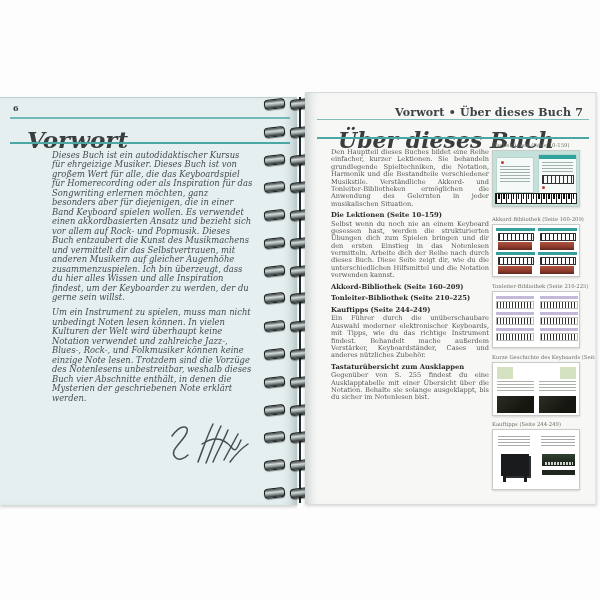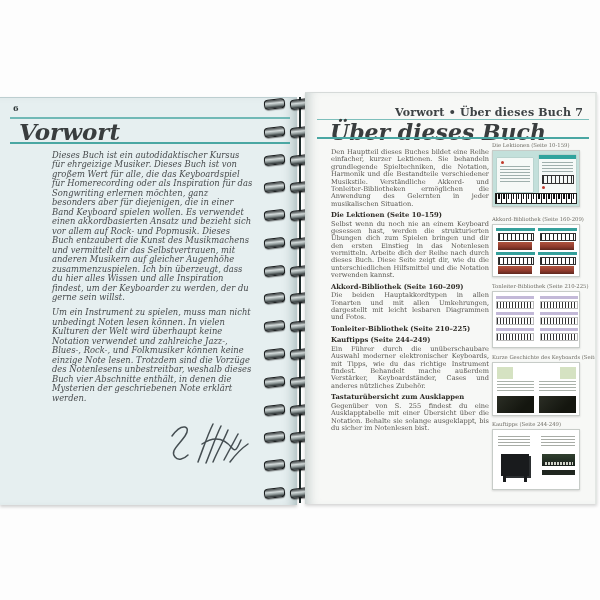--- a/index.html
+++ b/index.html
@@ -7,21 +7,21 @@
          font-family:"DejaVu Serif", serif;}
   .page{position:absolute;overflow:hidden;}
   .page.left{left:0;top:97px;width:297px;height:407px;background:#e6eff0;
     border-top:1px solid rgba(110,145,148,.35);
     box-shadow:inset -11px 0 12px -8px rgba(45,80,82,.35), 0 2px 3px rgba(0,0,0,.18);}
   .page.right{left:305px;top:92px;width:290px;height:411px;background:#f7f8f6;
     border-top:1px solid rgba(140,150,150,.30);border-right:2px solid #e3e7e4;
     box-shadow:inset 11px 0 12px -8px rgba(45,80,82,.28), 0 2px 3px rgba(0,0,0,.16);}
   .rule{position:absolute;background:#4aa7a3;}
   .pnum{position:absolute;font-size:8px;font-weight:bold;color:#313a3b;}
-  h1.ptitle{position:absolute;margin:0;font-family:"DejaVu Serif",serif;font-style:italic;
+  h1.ptitle{position:absolute;margin:8px;font-family:"DejaVu Serif",serif;font-style:italic;
     font-weight:bold;color:#393d3e;line-height:1;}
   
   .lp-body{position:absolute;left:52px;top:53px;width:201px;font-style:italic;
     font-size:8.4px;line-height:1.13;color:#474a4c;}
   .lp-body p{margin:0 0 5.5px 0;}
   .signature{position:absolute;left:158px;top:320px;}
   
   .running-header{position:absolute;right:12px;top:13px;font-size:11px;font-weight:bold;
     color:#3d4244;letter-spacing:.2px;}
   .rp-main{position:absolute;left:26px;top:56px;width:158px;font-size:6.6px;
@@ -187,21 +187,20 @@
     <h1 class="ptitle" style="left:25px;top:28px;font-size:22px;">Über dieses Buch</h1>
     <div class="rule" style="left:12px;top:44px;width:272px;height:2px;"></div>
 
     <div class="rp-main">
       <p>Den Hauptteil dieses Buches bildet eine Reihe einfacher, kurzer Lektionen. Sie behandeln grundlegende Spieltechniken, die Notation, Harmonik und die Bestandteile verschiedener Musikstile. Verständliche Akkord- und Tonleiter-Bibliotheken ermöglichen die Anwendung des Gelernten in jeder musikalischen Situation.</p>
 
       <h4>Die Lektionen  (Seite 10–159)</h4>
       <p>Selbst wenn du noch nie an einem Keyboard gesessen hast, werden die strukturierten Übungen dich zum Spielen bringen und dir den ersten Einstieg in das Notenlesen vermitteln. Arbeite dich der Reihe nach durch dieses Buch. Diese Seite zeigt dir, wie du die unterschiedlichen Hilfsmittel und die Notation verwenden kannst.</p>
 
       <h4>Akkord-Bibliothek (Seite 160–209)</h4>
-      <p>Die beiden Hauptakkordtypen in allen Tonarten und mit allen Umkehrungen, dargestellt mit leicht lesbaren Diagrammen und Fotos.</p>
 
       <h4>Tonleiter-Bibliothek (Seite 210–225)</h4>
 
 
       <h4>Kauftipps (Seite 244–249)</h4>
       <p>Ein Führer durch die unüberschaubare Auswahl moderner elektronischer Keyboards, mit Tipps, wie du das richtige Instrument findest. Behandelt mache außerdem Verstärker, Keyboardständer, Cases und anderes nützliches Zubehör.</p>
 
       <h4>Tastaturübersicht zum Ausklappen</h4>
       <p>Gegenüber von S. 255 findest du eine Ausklapptabelle mit einer Übersicht über die Notation. Behalte sie solange ausgeklappt, bis du sicher im Notenlesen bist.</p>
 

